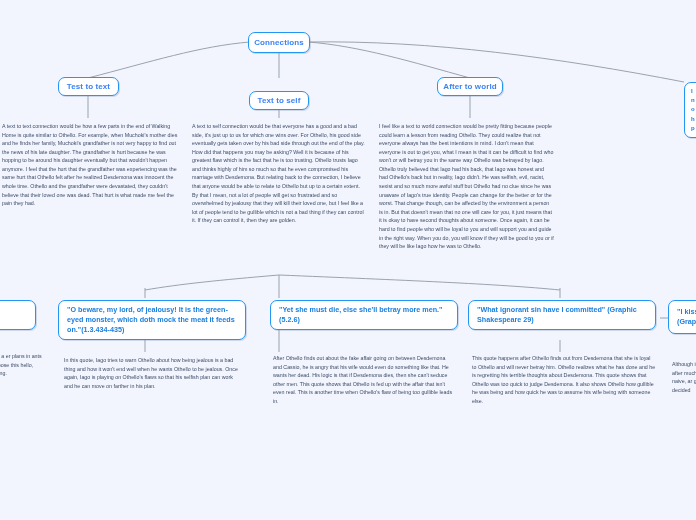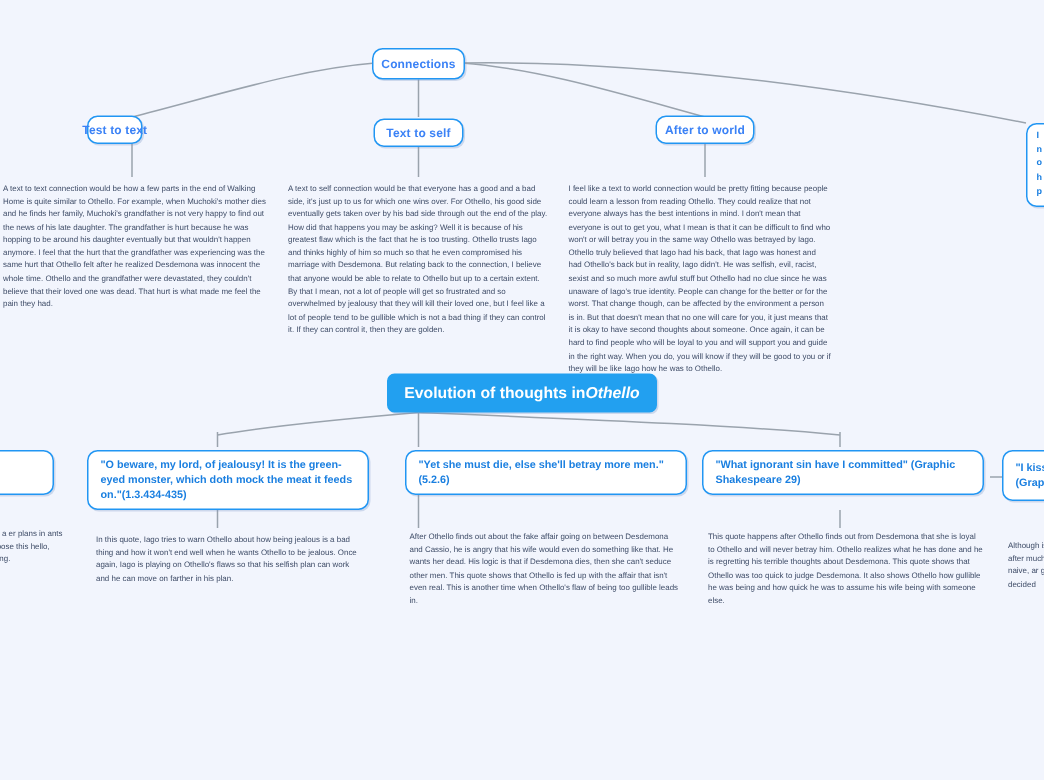--- a/index.html
+++ b/index.html
@@ -120,25 +120,25 @@
 
       <path d="M 36 318 L 20 318"></path>
       <path d="M 660 318 L 676 318"></path>
     </g>
   </svg>
 
   <div class="node" style="left:248px; top:32px; width:62px; height:21px;">
     <span class="node-label">Connections</span>
   </div>
 
-  <div class="node" style="left:58px; top:77px; width:37px; height:19px;">
+  <div class="node" style="left:58px; top:77px; width:61px; height:19px;">
     <span class="node-label">Test to text</span>
   </div>
 
-  <div class="node" style="left:249px; top:79px; width:60px; height:19px;justify-content:center;">
+  <div class="node" style="left:249px; top:91px; width:60px; height:19px;justify-content:center;">
     <span class="node-label">Text to self</span>
   </div>
 
   <div class="node" style="left:437px; top:77px; width:66px; height:19px;">
     <span class="node-label">After to world</span>
   </div>
 
   <div class="quote-node" style="left:684px; top:82px; width:44px; height:56px; font-size:6px; line-height:1.55; padding:5px 6px;">
     <span style="white-space:pre-line;">I
 n
@@ -146,24 +146,20 @@
 h
 p</span>
   </div>
 
   <div class="para" style="left:2px; top:122px; width:176px;">A text to text connection would be how a few parts in the end of Walking Home is quite similar to Othello. For example, when Muchoki's mother dies and he finds her family, Muchoki's grandfather is not very happy to find out the news of his late daughter. The grandfather is hurt because he was hopping to be around his daughter eventually but that wouldn't happen anymore. I feel that the hurt that the grandfather was experiencing was the same hurt that Othello felt after he realized Desdemona was innocent the whole time. Othello and the grandfather were devastated, they couldn't believe that their loved one was dead. That hurt is what made me feel the pain they had.</div>
 
   <div class="para" style="left:192px; top:122px; width:173px;">A text to self connection would be that everyone has a good and a bad side, it's just up to us for which one wins over. For Othello, his good side eventually gets taken over by his bad side through out the end of the play. How did that happens you may be asking? Well it is because of his greatest flaw which is the fact that he is too trusting. Othello trusts Iago and thinks highly of him so much so that he even compromised his marriage with Desdemona. But relating back to the connection, I believe that anyone would be able to relate to Othello but up to a certain extent. By that I mean, not a lot of people will get so frustrated and so overwhelmed by jealousy that they will kill their loved one, but I feel like a lot of people tend to be gullible which is not a bad thing if they can control it. If they can control it, then they are golden.</div>
 
   <div class="para" style="left:379px; top:122px; width:175px;">I feel like a text to world connection would be pretty fitting because people could learn a lesson from reading Othello. They could realize that not everyone always has the best intentions in mind. I don't mean that everyone is out to get you, what I mean is that it can be difficult to find who won't or will betray you in the same way Othello was betrayed by Iago. Othello truly believed that Iago had his back, that Iago was honest and had Othello's back but in reality, Iago didn't. He was selfish, evil, racist, sexist and so much more awful stuff but Othello had no clue since he was unaware of Iago's true identity. People can change for the better or for the worst. That change though, can be affected by the environment a person is in. But that doesn't mean that no one will care for you, it just means that it is okay to have second thoughts about someone. Once again, it can be hard to find people who will be loyal to you and will support you and guide in the right way. When you do, you will know if they will be good to you or if they will be like Iago how he was to Othello.</div>
 
-  <div class="banner" style="left:258px; top:249px; width:180px; height:26px;">
-    <span>Evolution of thoughts in </span>
-      <i>Othello</i>
-  </div>
 
   <div class="quote-node" style="left:58px; top:300px; width:188px; height:40px;">
     <span>"O beware, my lord, of jealousy! It is the green-eyed monster, which doth mock the meat it feeds on."(1.3.434-435)</span>
   </div>
 
   <div class="quote-node" style="left:270px; top:300px; width:188px; height:30px;">
     <span>"Yet she must die, else she'll betray more men."(5.2.6)</span>
   </div>
 
   <div class="quote-node" style="left:468px; top:300px; width:188px; height:30px;">

